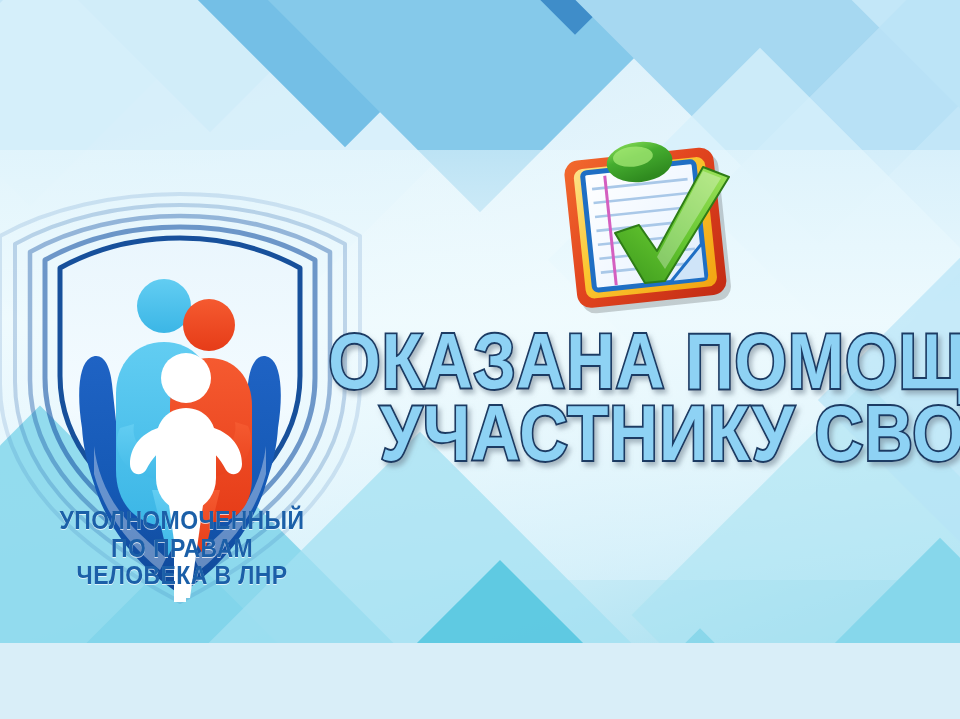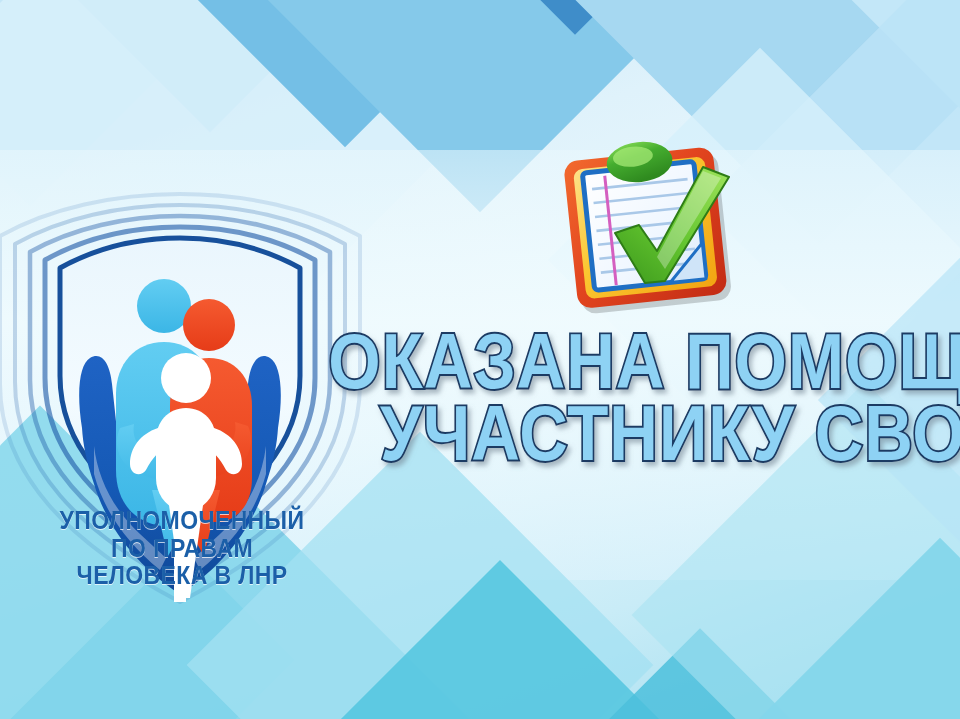--- a/index.html
+++ b/index.html
@@ -3,21 +3,21 @@
 <meta charset="utf-8">
 <style>
   * { margin:0; padding:0; box-sizing:border-box; }
   html,body { width:960px; height:719px; overflow:hidden; }
   body {
     font-family:"Liberation Sans", sans-serif;
     background:#d9eef8;
   }
   #poster {
     position:relative;
-    width:960px; height:719px;
+    width:960px; height:643px;
     overflow:hidden;
     background:linear-gradient(160deg,#bfe3f5 0%,#dff2fb 30%,#eaf8fd 52%,#c9ecf7 78%,#9fdcee 100%);
   }
   
   .bg-layer { position:absolute; inset:0; overflow:hidden; }
   .dia {
     position:absolute;
     transform:rotate(45deg);
   }
   

